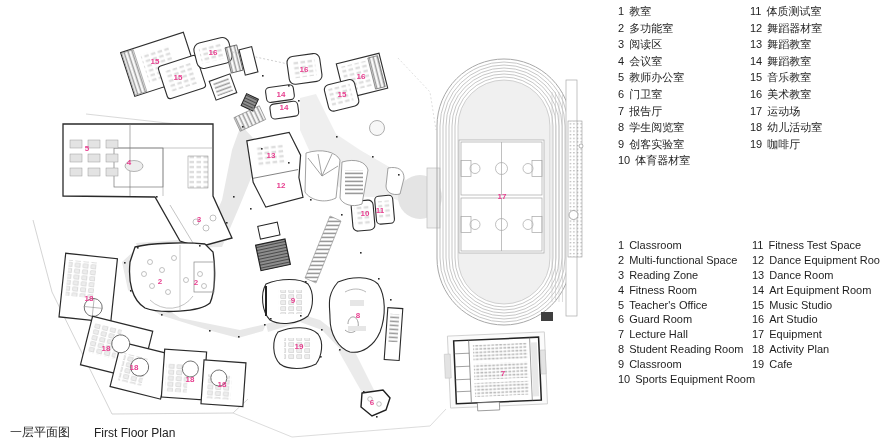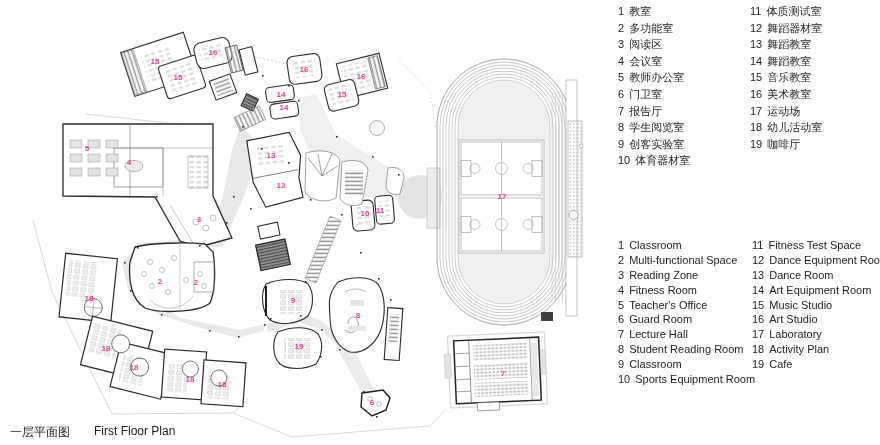--- a/index.html
+++ b/index.html
@@ -10,21 +10,21 @@
   .legend .col{display:flex;flex-direction:column;}
   .legend-cn{left:618px;top:4px;}
   .legend-cn .col1{width:132px;}
   .legend-cn .legend-row{height:16.6px;}
   .legend-en{left:618px;top:239px;}
   .legend-en .col1{width:134px;}
   .legend-en .legend-row{height:14.9px;}
   .legend-row{display:flex;align-items:baseline;white-space:nowrap;}
   .legend-row .num{margin-right:5px;}
   .titlebar{position:absolute;left:10px;top:424px;font-size:12px;color:#222;
-            display:flex;gap:24px;align-items:flex-start;}
+            display:flex;gap:24px;align-items:center;}
   .room-num{font-size:8px;font-weight:bold;text-anchor:middle;
             font-family:"Liberation Sans",sans-serif;}
 </style>
 </head>
 <body>
 
 <div class="stage">
 
 <svg class="plan-svg" width="880" height="445" viewBox="0 0 880 445">
   <defs>
@@ -528,21 +528,21 @@
         <div class="legend-row">
           <span class="num">15</span>
           <span class="lbl">Music Studio</span>
         </div>
         <div class="legend-row">
           <span class="num">16</span>
           <span class="lbl">Art Studio</span>
         </div>
         <div class="legend-row">
           <span class="num">17</span>
-          <span class="lbl">Laboratory</span>
+          <span class="lbl">Equipment</span>
         </div>
         <div class="legend-row">
           <span class="num">18</span>
           <span class="lbl">Activity Plan</span>
         </div>
         <div class="legend-row">
           <span class="num">19</span>
           <span class="lbl">Cafe</span>
         </div>
       </div>

